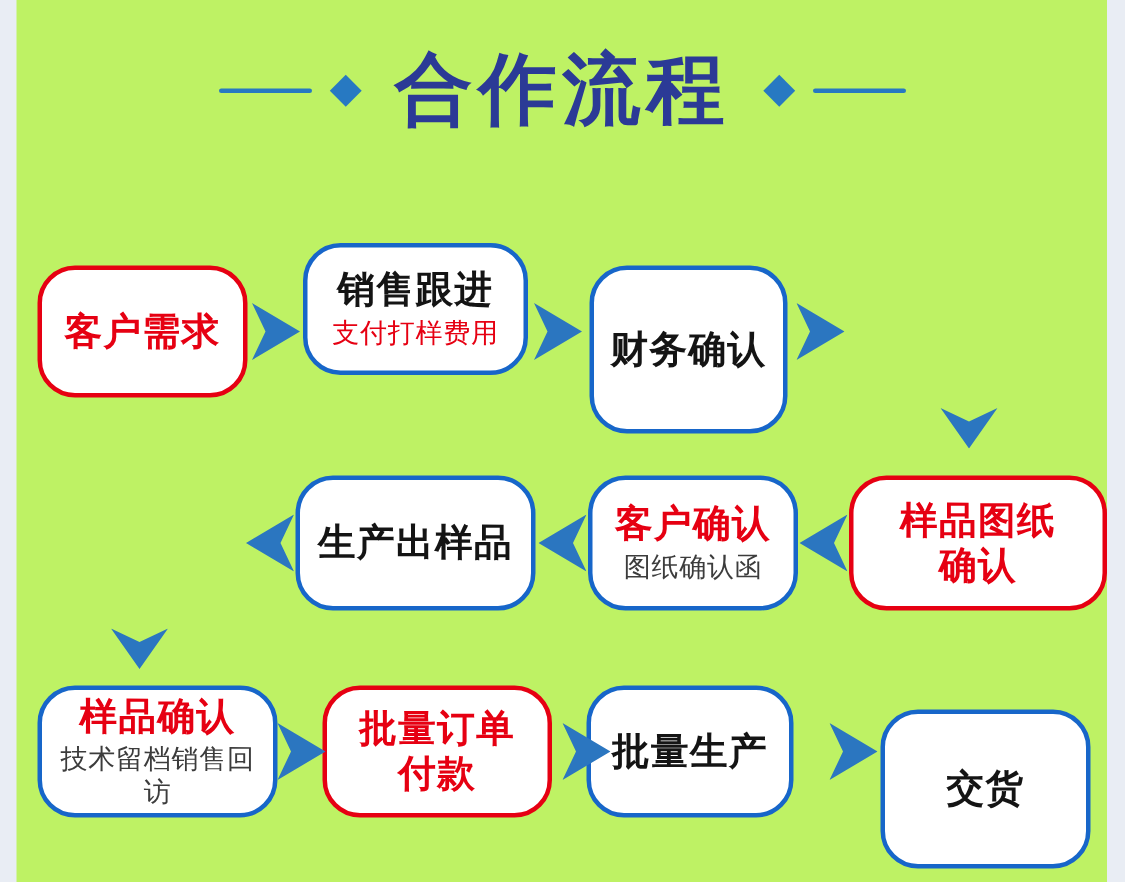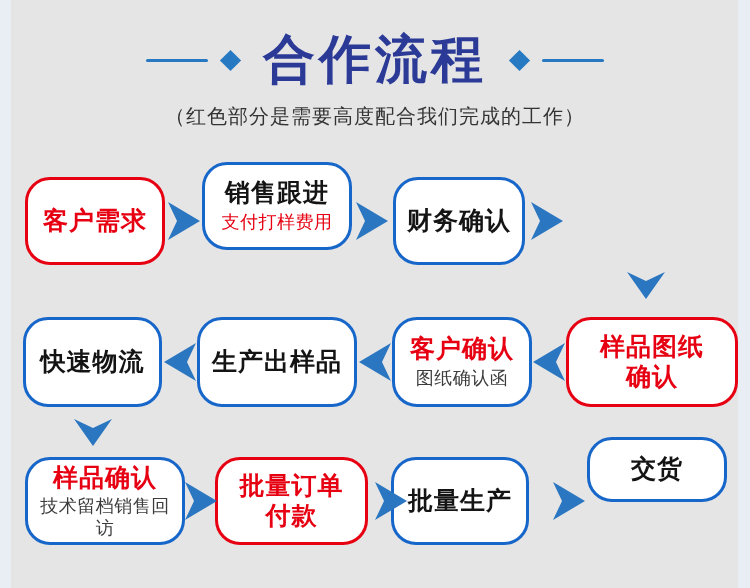--- a/index.html
+++ b/index.html
@@ -1,18 +1,18 @@
 <!DOCTYPE html>
 <html style="--title-navy: #2b3a96; --accent-blue: #2779c2; --arrow-blue: #2b76c0; --box-blue: #1766c9; --box-red: #e60012; --edge-gray: #e9edf4; --text-dark: #141414;"><head>
 <meta charset="utf-8">
 <style>
   html,body{margin:0;padding:0;background:#fff;}
   .stage{
-    position:relative;width:750px;height:588px;background:#e5e5e5;
-    font-family:Liberation Serif, serif;
+    position:relative;width:750px;height:588px;background:#bef264;
+    font-family:Liberation Sans, sans-serif;
     overflow:hidden;
   }
   .edge{position:absolute;top:0;bottom:0;background:var(--edge-gray,#e9edf4);}
   .edge.left{left:0;width:11px;}
   .edge.right{right:0;width:12px;}
 
   
   .title-row{
     position:absolute;left:0;top:22px;width:100%;height:76px;
     display:flex;align-items:center;justify-content:center;
@@ -59,30 +59,29 @@
   <div class="edge left"></div>
   <div class="edge right"></div>
 
   <div class="title-row">
     <span class="rule"></span>
     <span class="diamond"></span>
     <h1 class="main-title">合作流程</h1>
     <span class="diamond"></span>
     <span class="rule"></span>
   </div>
-  <div class="subtitle">（红色部分是需要高度配合我们完成的工作）</div>
 
   <div class="box red" style="left:25px;top:177px;width:140px;height:88px">
     <div class="box-title t-red">客户需求</div>
   </div>
   <div class="box blue" style="left:202px;top:162px;width:150px;height:88px">
     <div class="box-title">销售跟进</div>
     <div class="box-sub s-red">支付打样费用</div>
   </div>
-  <div class="box blue" style="left:393px;top:177px;width:132px;height:88px">
+  <div class="box blue" style="left:393px;top:177px;width:132px;height:112px">
     <div class="box-title">财务确认</div>
   </div>
 
   <div class="arrow" style="left:168px;top:202px;width:32px;height:38px">
     <svg viewBox="0 0 32 38">
         <polygon points="0,0 9,19 0,38 32,19" fill="currentColor"></polygon>
       </svg>
   </div>
   <div class="arrow" style="left:356px;top:202px;width:32px;height:38px">
     <svg viewBox="0 0 32 38">
@@ -94,23 +93,20 @@
         <polygon points="0,0 9,19 0,38 32,19" fill="currentColor"></polygon>
       </svg>
   </div>
 
   <div class="arrow" style="left:627px;top:272px;width:38px;height:27px">
     <svg viewBox="0 0 38 27">
         <polygon points="0,0 19,9 38,0 19,27" fill="currentColor"></polygon>
       </svg>
   </div>
 
-  <div class="box blue" style="left:23px;top:317px;width:139px;height:90px">
-    <div class="box-title">快速物流</div>
-  </div>
   <div class="box blue" style="left:392px;top:317px;width:140px;height:90px">
     <div class="box-title t-red">客户确认</div>
     <div class="box-sub">图纸确认函</div>
   </div>
   <div class="box blue" style="left:197px;top:317px;width:160px;height:90px">
     <div class="box-title">生产出样品</div>
   </div>
   <div class="box red" style="left:566px;top:317px;width:172px;height:90px">
     <div class="box-title t-red">样品图纸
 确认</div>
@@ -142,21 +138,21 @@
     <div class="box-title t-red">样品确认</div>
     <div class="box-sub">技术留档销售回访</div>
   </div>
   <div class="box red" style="left:215px;top:457px;width:153px;height:88px">
     <div class="box-title t-red">批量订单
 付款</div>
   </div>
   <div class="box blue" style="left:391px;top:457px;width:138px;height:88px">
     <div class="box-title">批量生产</div>
   </div>
-  <div class="box blue" style="left:587px;top:437px;width:140px;height:65px">
+  <div class="box blue" style="left:587px;top:473px;width:140px;height:106px">
     <div class="box-title">交货</div>
   </div>
 
   <div class="arrow" style="left:185px;top:482px;width:32px;height:38px">
     <svg viewBox="0 0 32 38">
         <polygon points="0,0 9,19 0,38 32,19" fill="currentColor"></polygon>
       </svg>
   </div>
   <div class="arrow" style="left:375px;top:482px;width:32px;height:38px">
     <svg viewBox="0 0 32 38">

